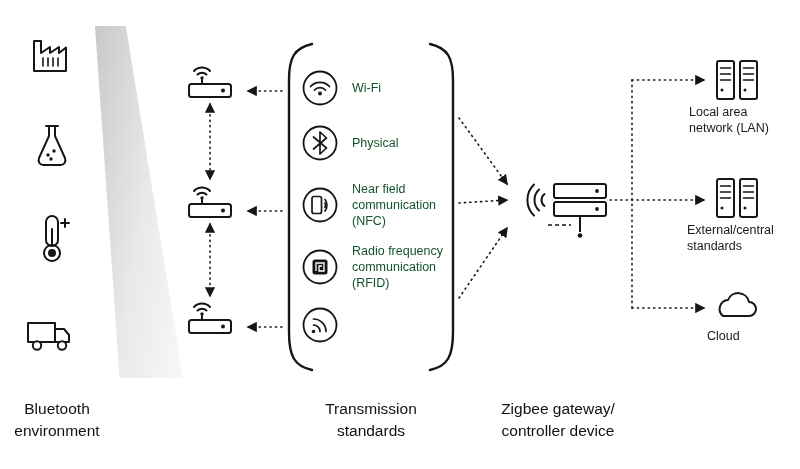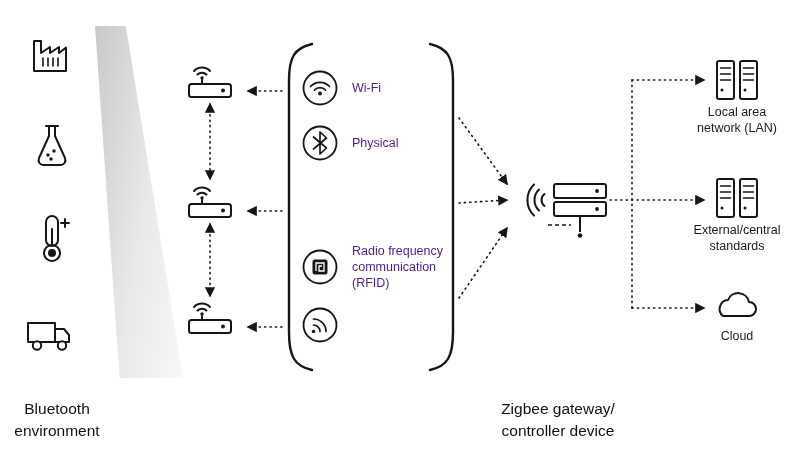--- a/index.html
+++ b/index.html
@@ -4,23 +4,23 @@
 <style>
   * { margin:0; padding:0; box-sizing:border-box; }
   html,body { background:#ffffff; font-family:"Liberation Sans", sans-serif; }
   .canvas { position:relative; width:800px; height:469px; background:#fff; overflow:hidden; }
   .ic { position:absolute; }
   svg { display:block; }
   .band { position:absolute; left:95px; top:26px; width:88px; height:352px;
           background:linear-gradient(100deg,#c9c9c9 0%,#e9e9e9 55%,#f8f8f8 100%);
           clip-path:polygon(0% 0%, 35% 0%, 100% 100%, 28% 100%); }
   .overlay { position:absolute; left:0; top:0; }
-  .trans-item { position:absolute; left:301px; height:38px; display:flex; align-items:center; gap:13px; color:#4c1d95;justify-content:space-between; }
+  .trans-item { position:absolute; left:301px; height:38px; display:flex; align-items:center; gap:13px; color:#14532d;justify-content:space-between; }
   .trans-label { font-size:12.5px; line-height:1.3; width:106px; }
-  .plat-label { position:absolute; font-size:12.5px; line-height:1.3; text-align:center; color:#1a1a1a; }
+  .plat-label { position:absolute; font-size:12.5px; line-height:1.3; color:#1a1a1a; }
   .col-label { position:absolute; top:398px; font-size:15.5px; line-height:1.4; text-align:center; color:#111; }
 </style>
 </head>
 <body>
 
 <div class="canvas">
 
   <div class="band"></div>
 
   <svg class="overlay" width="800" height="469" viewBox="0 0 800 469">
@@ -156,20 +156,31 @@
   <div class="trans-item" style="top:124px">
     <svg width="38" height="38" viewBox="0 0 38 38">
       <g stroke="#161616" stroke-width="1.7" fill="none" stroke-linecap="round" stroke-linejoin="round">
         <circle cx="19" cy="19" r="16.5" stroke-width="1.8"></circle>
         <path d="M19,8 V30 M19,8 L25.5,14 L12.5,25 M19,30 L25.5,24 L12.5,13"></path>
       </g>
     </svg>
     <span class="trans-label">Physical</span>
   </div>
 
+  <div class="trans-item" style="top:186px">
+    <svg width="38" height="38" viewBox="0 0 38 38">
+      <g stroke="#161616" stroke-width="1.7" fill="none" stroke-linecap="round" stroke-linejoin="round">
+        <circle cx="19" cy="19" r="16.5" stroke-width="1.8"></circle>
+        <rect x="11" y="10.5" width="9.5" height="17" rx="2"></rect>
+        <path d="M24,13.5 a9.5,9.5 0 0 1 0,11.5"></path>
+        <path d="M24,17 a4.8,4.8 0 0 1 0,4.5"></path>
+      </g>
+    </svg>
+    <span class="trans-label">Near field communication (NFC)</span>
+  </div>
 
   <div class="trans-item" style="top:248px">
     <svg width="38" height="38" viewBox="0 0 38 38">
       <circle cx="19" cy="19" r="16.5" stroke="#161616" stroke-width="1.8" fill="none"></circle>
       <rect x="11.5" y="11.5" width="15" height="15" rx="2.5" fill="#161616"></rect>
       <path d="M15,23 V15 H23 V23 H18 V18 H21" stroke="#ffffff" stroke-width="1.3" fill="none"></path>
     </svg>
     <span class="trans-label">Radio frequency communication (RFID)</span>
   </div>
 
@@ -207,15 +218,16 @@
     <circle cx="32" cy="32" r="1.5" fill="#161616"></circle>
   </svg>
   <div class="plat-label" style="left:687px;top:222px;width:100px">External/central standards</div>
 
   <svg class="ic" style="left:712px;top:288px" width="50" height="36" viewBox="0 0 50 36">
     <path d="M11,28 H37 a7,7 0 0 0 0,-14 a11,11 0 0 0 -21,-2 a9,9 0 0 0 -5,16 z" stroke="#161616" stroke-width="2" fill="none" stroke-linejoin="round"></path>
   </svg>
   <div class="plat-label" style="left:707px;top:328px;width:60px">Cloud</div>
 
   <div class="col-label" style="left:8px;width:98px">Bluetooth environment</div>
+  <div class="col-label" style="left:314px;width:114px">Transmission standards</div>
   <div class="col-label" style="left:492px;width:132px">Zigbee gateway/ controller device</div>
 
 </div>
 
 </body></html>

